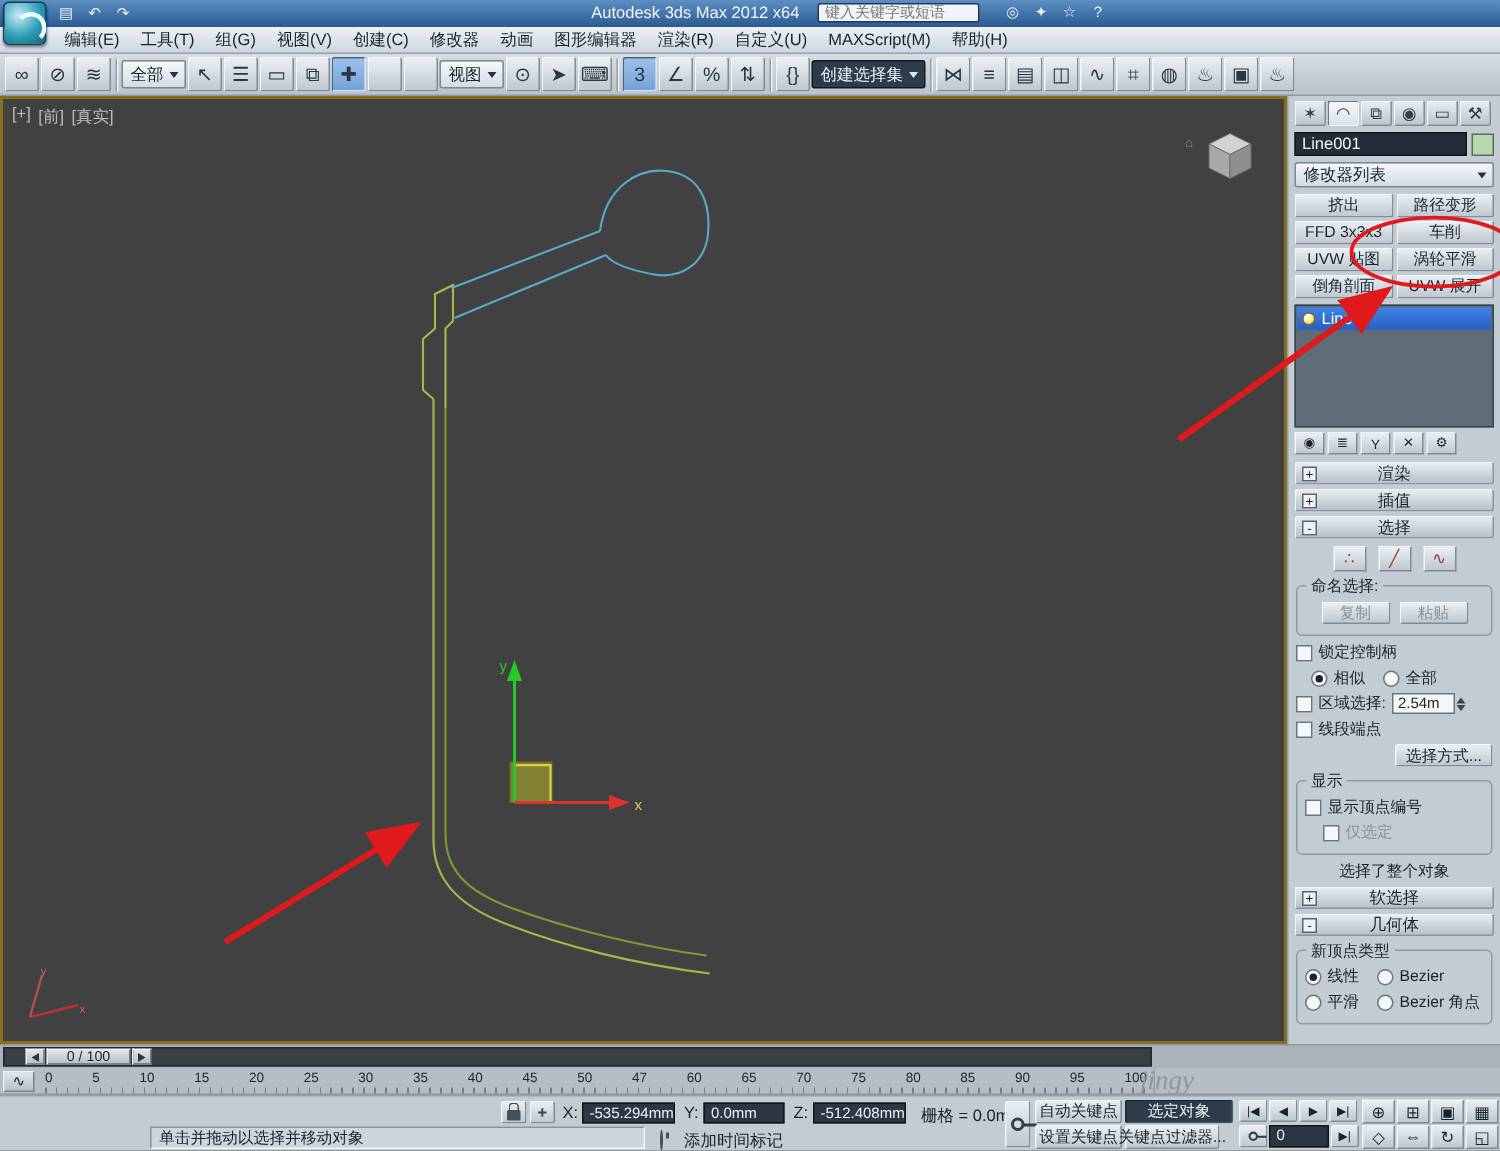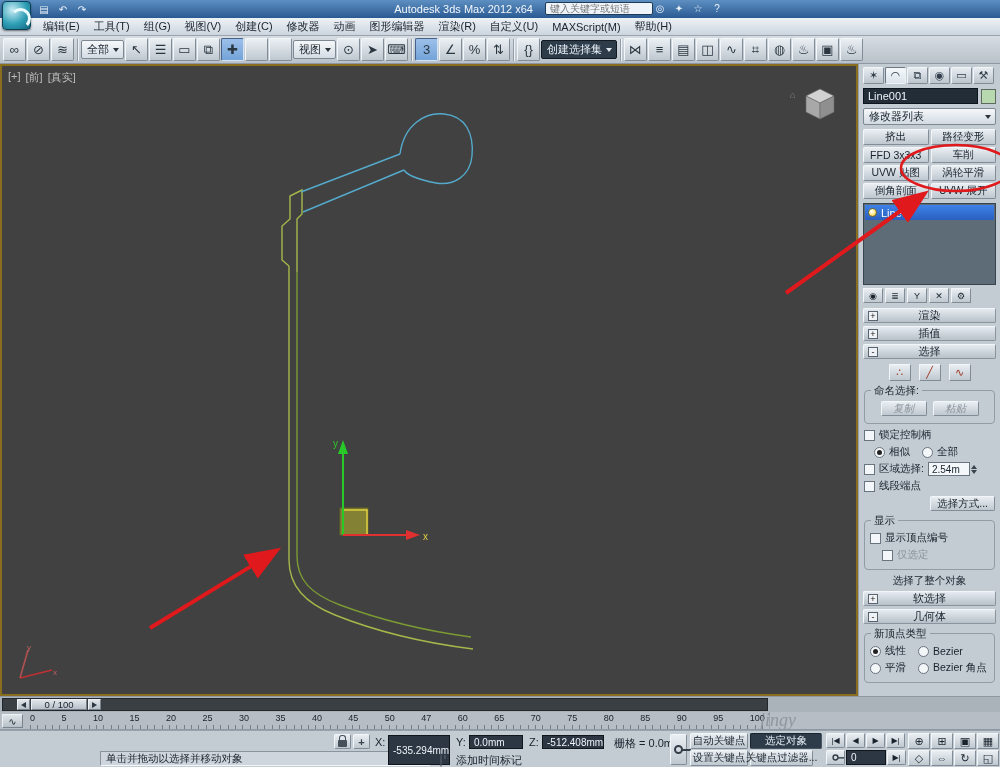--- a/index.html
+++ b/index.html
@@ -17,21 +17,21 @@
   .app-logo { position:absolute; left:2px; top:1px; width:29px; height:29px; border-radius:4px;
     background:radial-gradient(circle at 35% 30%, #c8ecf4, #2e9fb5 55%, #14647e);
     border:1px solid #0d4356; z-index:40; box-shadow:0 1px 2px rgba(0,0,0,.5); }
   .app-logo::after { content:""; position:absolute; left:7px; top:6px; width:15px; height:15px;
     border:3px solid #eafcff; border-left-color:transparent; border-bottom-color:transparent; border-radius:50%; }
   .qa-group { display:flex; align-items:center; margin-left:36px; gap:3px; }
   .qa-btn { width:16px; height:14px; display:flex; align-items:center; justify-content:center;
     font-size:10px; color:#eaf2fa; }
   .tb-title { position:absolute; left:0; right:0; top:0; height:18px; display:flex; gap:16px;
     align-items:center; justify-content:center; font-size:11px; color:#f2f7fc; pointer-events:none; }
-  .ic-search-box { position:absolute; left:545px; top:2px; display:flex; align-items:center; gap:0; }
+  .ic-search-box { position:absolute; left:545px; top:2px; display:flex; align-items:center; gap:15px; }
   .ic-search-box input { width:108px; height:13px; font-size:10px; border:1px solid #1e3a56;
     border-radius:2px; padding:0 4px; background:#eef4f9; color:#333; font-family:inherit; }
   .ic-icons { display:flex; gap:5px; align-items:center; }
   .ic-icon { font-size:10px; color:#e8f0f8; width:14px; text-align:center; }
 
   
   #menubar { position:absolute; left:0; top:18px; width:1000px; height:18px;
     background:linear-gradient(#eef2f6,#ccd5df); border-bottom:1px solid #9aa4ae;
     display:flex; align-items:center; padding-left:36px; z-index:10; }
   .menu-item { padding:1px 7px; white-space:nowrap; }
@@ -95,21 +95,21 @@
     border:1px solid #5a646e; font-size:9px; line-height:8px; text-align:center; color:#222; }
   .sel-icons { display:flex; justify-content:center; gap:8px; margin:5px 0; }
   .sel-icon { width:22px; height:17px; display:flex; align-items:center; justify-content:center;
     color:#a03c28; font-size:11px; background:linear-gradient(#e9eef2,#bfc8d0);
     border:1px solid; border-color:#f2f6f9 #828c96 #828c96 #f2f6f9; }
   .group { border:1px solid #929ca6; border-radius:4px; margin:9px 1px 4px; padding:7px 4px 4px; position:relative; }
   .glabel { position:absolute; top:-7px; left:6px; background:#c3cbd3; padding:0 3px; font-size:10.5px; }
   .btn-sm { height:15px; display:flex; align-items:center; justify-content:center; font-size:10.5px;
     background:linear-gradient(#e9eef2,#bfc8d0); border:1px solid; border-color:#f2f6f9 #828c96 #828c96 #f2f6f9;
     border-radius:2px; padding:0 6px; }
-  .btn-sm.disabled { color:#8a929a;font-style:italic; }
+  .btn-sm.disabled { color:#8a929a; }
   .row { display:flex; align-items:center; gap:4px; margin:3px 1px; font-size:10.5px; }
   .chk { width:11px; height:11px; background:#f4f7fa; border:1px solid #6a747e; flex:0 0 auto; }
   .radio { width:11px; height:11px; border-radius:50%; background:#f4f7fa; border:1px solid #6a747e;
     position:relative; flex:0 0 auto; }
   .radio.on::after { content:""; position:absolute; left:2px; top:2px; right:2px; bottom:2px;
     border-radius:50%; background:#222; }
   .spin { display:flex; align-items:center; gap:1px; }
   .spin .val { width:42px; height:14px; background:#f4f7fa; border:1px solid #6a747e; font-size:10px;
     display:flex; align-items:center; padding:0 3px; }
   .spin-arrows { display:flex; flex-direction:column; gap:1px; }
@@ -502,21 +502,21 @@
     <div class="sunken sb-abs" style="left:100px; top:20px; width:330px; height:15px;">单击并拖动以选择并移动对象</div>
 
     <div class="sb-btn sb-abs" style="left:334px; top:3px; width:17px; height:15px;">
         <span class="icon-lock"></span>
       </div>
     <div class="sb-btn sb-abs" style="left:353px; top:3px; width:17px; height:15px;">
         <span class="icon-plus">+</span>
       </div>
 
     <span class="sb-abs" style="left:375px; top:5px;">X:</span>
-    <div class="well sb-abs" style="left:388px; top:4px; width:62px; height:30px;">-535.294mm</div>
+    <div class="well sb-abs" style="left:388px; top:4px; width:62px; height:14px;">-535.294mm</div>
     <span class="sb-abs" style="left:456px; top:5px;">Y:</span>
     <div class="well sb-abs" style="left:469px; top:4px; width:54px; height:14px;">0.0mm</div>
     <span class="sb-abs" style="left:529px; top:5px;">Z:</span>
     <div class="well sb-abs" style="left:542px; top:4px; width:62px; height:14px;">-512.408mm</div>
 
     <span class="sb-abs" style="left:614px; top:5px;">栅格 = 0.0mm</span>
 
     <span class="sb-abs" style="left:440px; top:23px;"><span class="icon-clock"></span></span>
     <span class="sb-abs" style="left:456px; top:22px;">添加时间标记</span>
 

